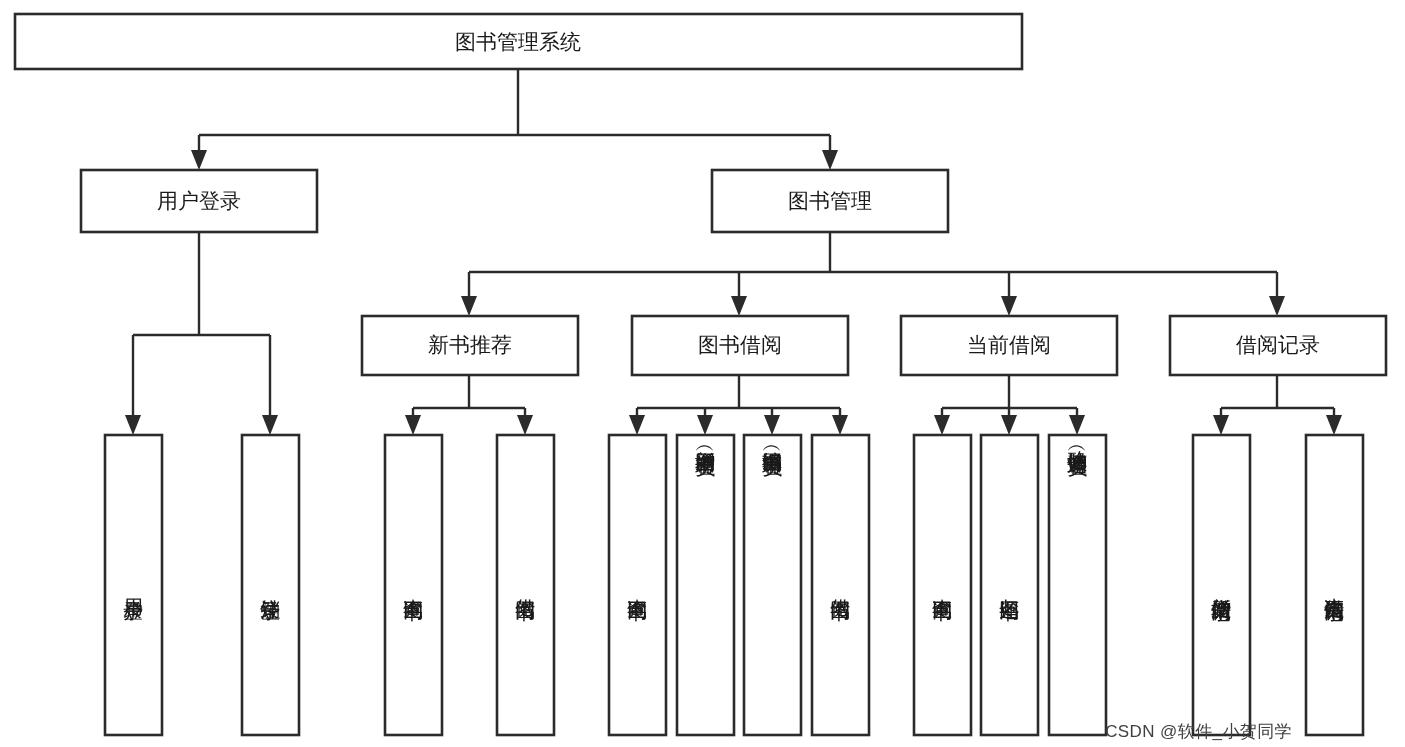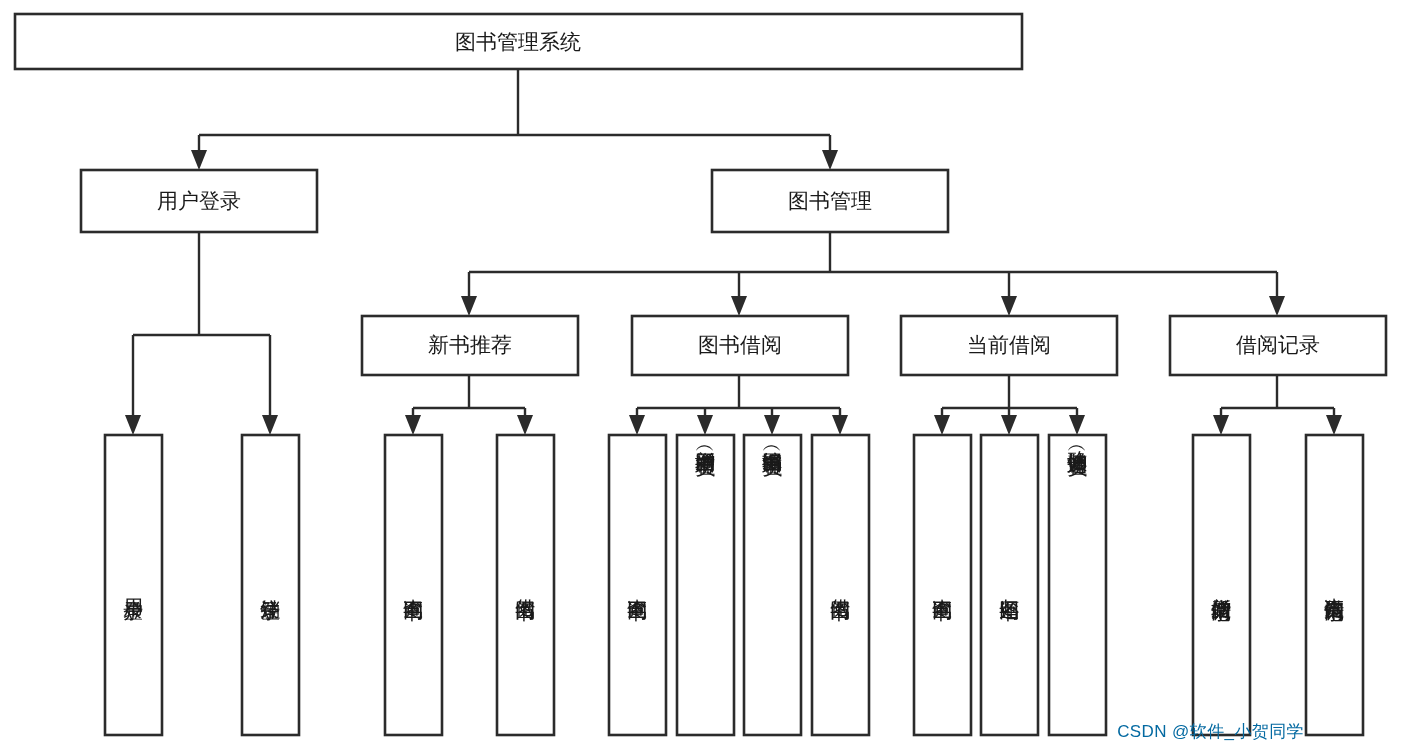--- a/index.html
+++ b/index.html
@@ -62,25 +62,25 @@
     font-family: "Liberation Sans", "DejaVu Sans", sans-serif;
     font-size: 20px;
     line-height: 1.02;
     color: #1a1a1a;
     letter-spacing: 1px;
     white-space: nowrap;
     text-align: center;
   }
   .watermark {
     position: absolute;
-    right: 0;
+    right: 12px;
     bottom: 4px;
     font-family: "Liberation Sans", "DejaVu Sans", sans-serif;
     font-size: 17px;
-    color: #0369a1;
+    color: #404040;
     letter-spacing: 0.4px;
     white-space: nowrap;
   }
 </style>
 </head>
 <body>
 
 <div id="diagram-root">
 
   <svg id="flow" viewBox="0 0 1405 747">

